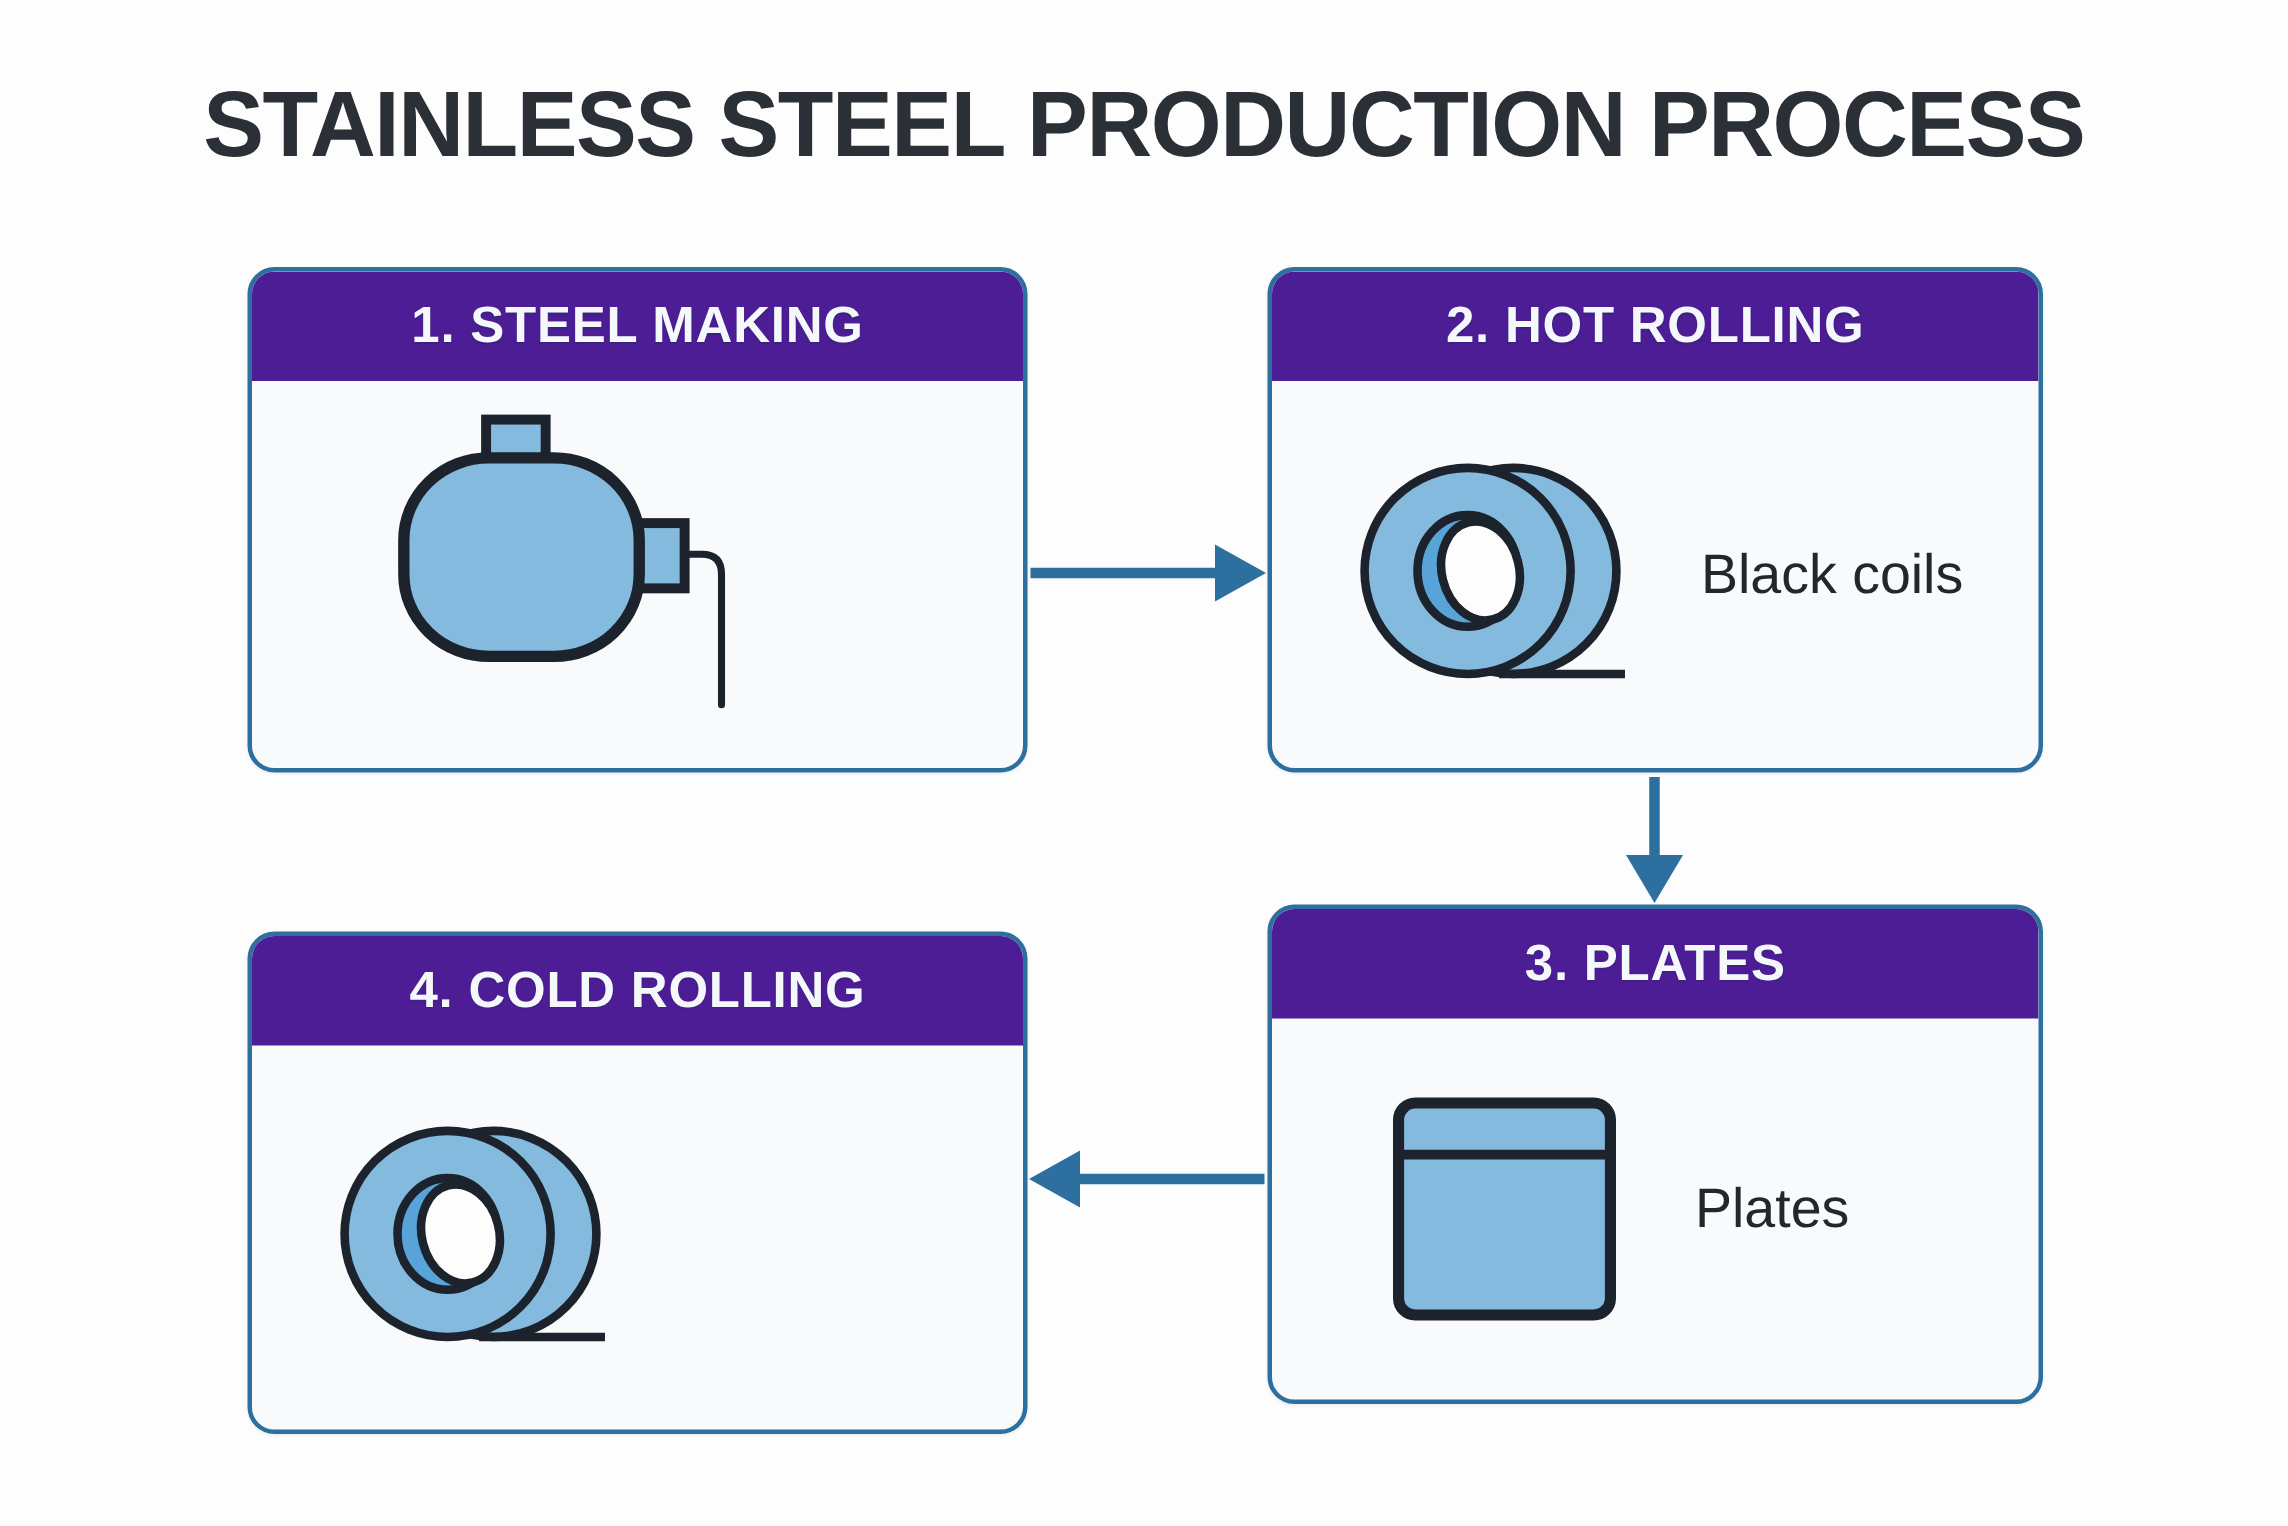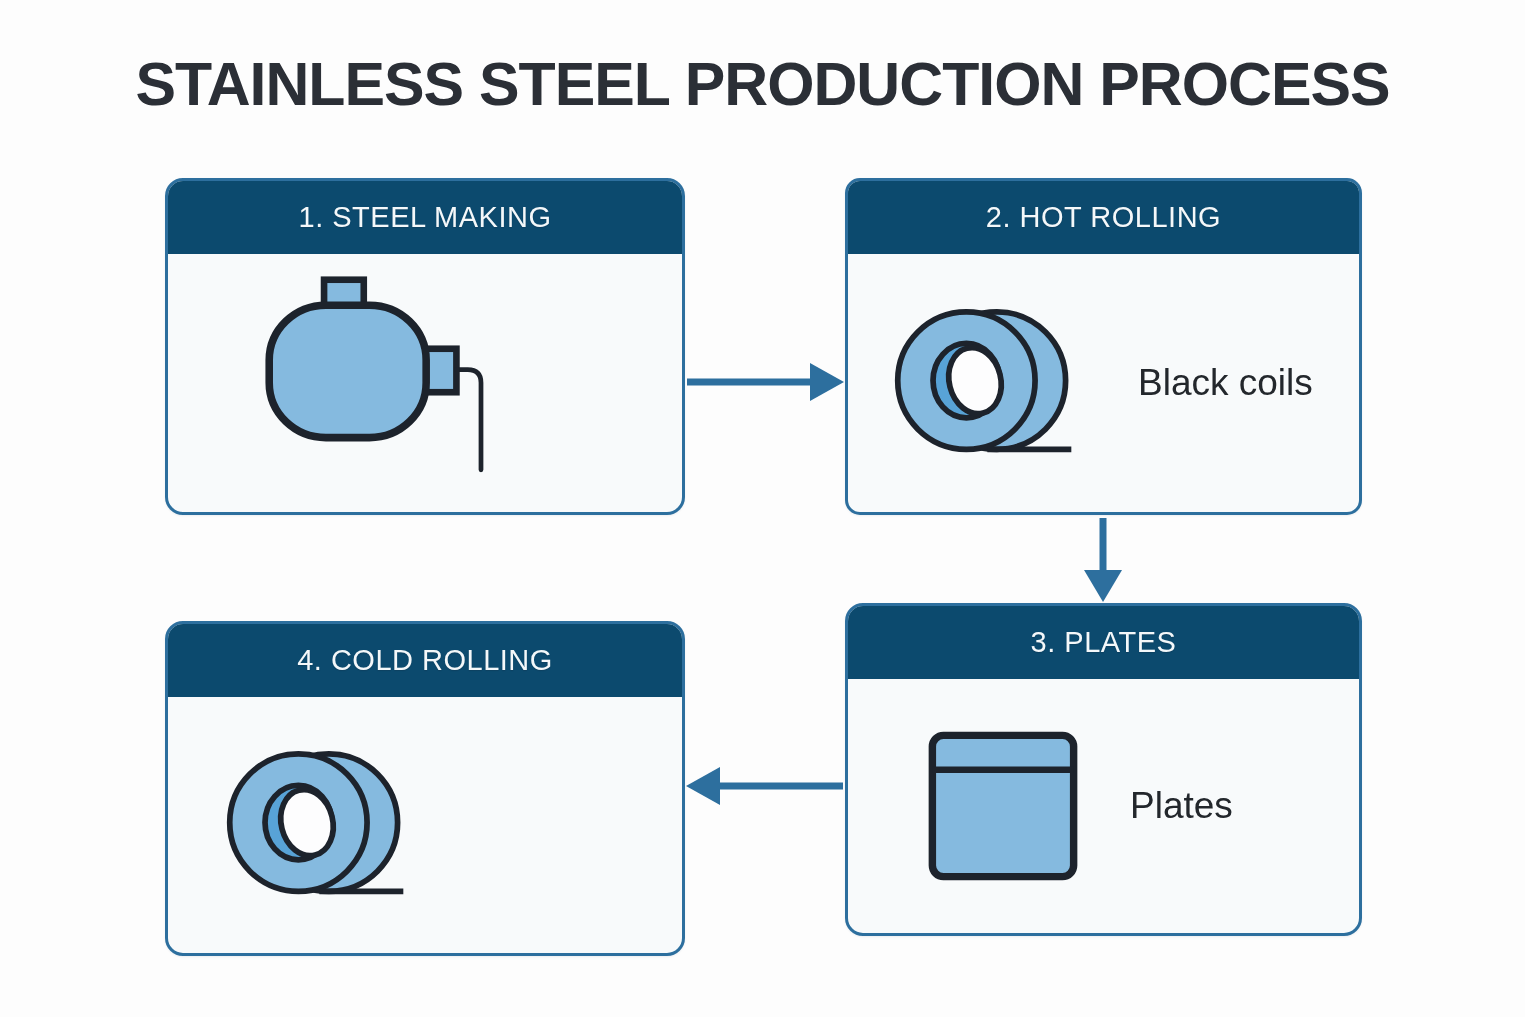--- a/index.html
+++ b/index.html
@@ -31,42 +31,42 @@
   .step-box {
     position: absolute;
     box-sizing: border-box;
     border: 3px solid #2d6f9e;
     border-radius: 18px;
     background: #f8fafb;
     overflow: hidden;
     box-shadow: 0 1px 2px rgba(40,70,100,0.08);
   }
   .box1 { left: 165px; top: 178px; width: 520px; height: 337px; }
-  .box2 { left: 845px; top: 178px; width: 517px; height: 337px; border-radius: 15px; }
+  .box2 { left: 845px; top: 178px; width: 517px; height: 337px; }
   .box3 { left: 845px; top: 603px; width: 517px; height: 333px; }
   .box4 { left: 165px; top: 601px; width: 520px; height: 335px; margin-top: 20px; }
   .step-header {
     height: 73px;
     line-height: 73px;
-    background: #0c4a6e;
+    background: #4c1d95;
     color: #f4f8fa;
-    font-size: 29px;
-    font-weight: normal;
+    font-size: 34px;
+    font-weight: bold;
     letter-spacing: 0.5px;
     text-align: center;
     text-shadow: 0 1px 1px rgba(20,40,60,0.25);
   }
   .step-body {
     display: flex;
     align-items: center;
     height: calc(100% - 73px);
     box-sizing: border-box;
   }
   .box1 .step-body { padding-left: 86px; padding-bottom: 8px; }
-  .box2 .step-body { padding-left: 44px; gap: 60px; }
+  .box2 .step-body { padding-left: 56px; gap: 44px; }
   .box3 .step-body { padding-left: 76px; gap: 48px; }
   .box4 .step-body { padding-left: 56px; gap: 42px; }
   .step-label {
     font-size: 37px;
     font-weight: 500;
     color: #23272c;
     line-height: 1.2;
   }
   .box4 .step-label { max-width: 230px; }
   .icon { display: block; }

